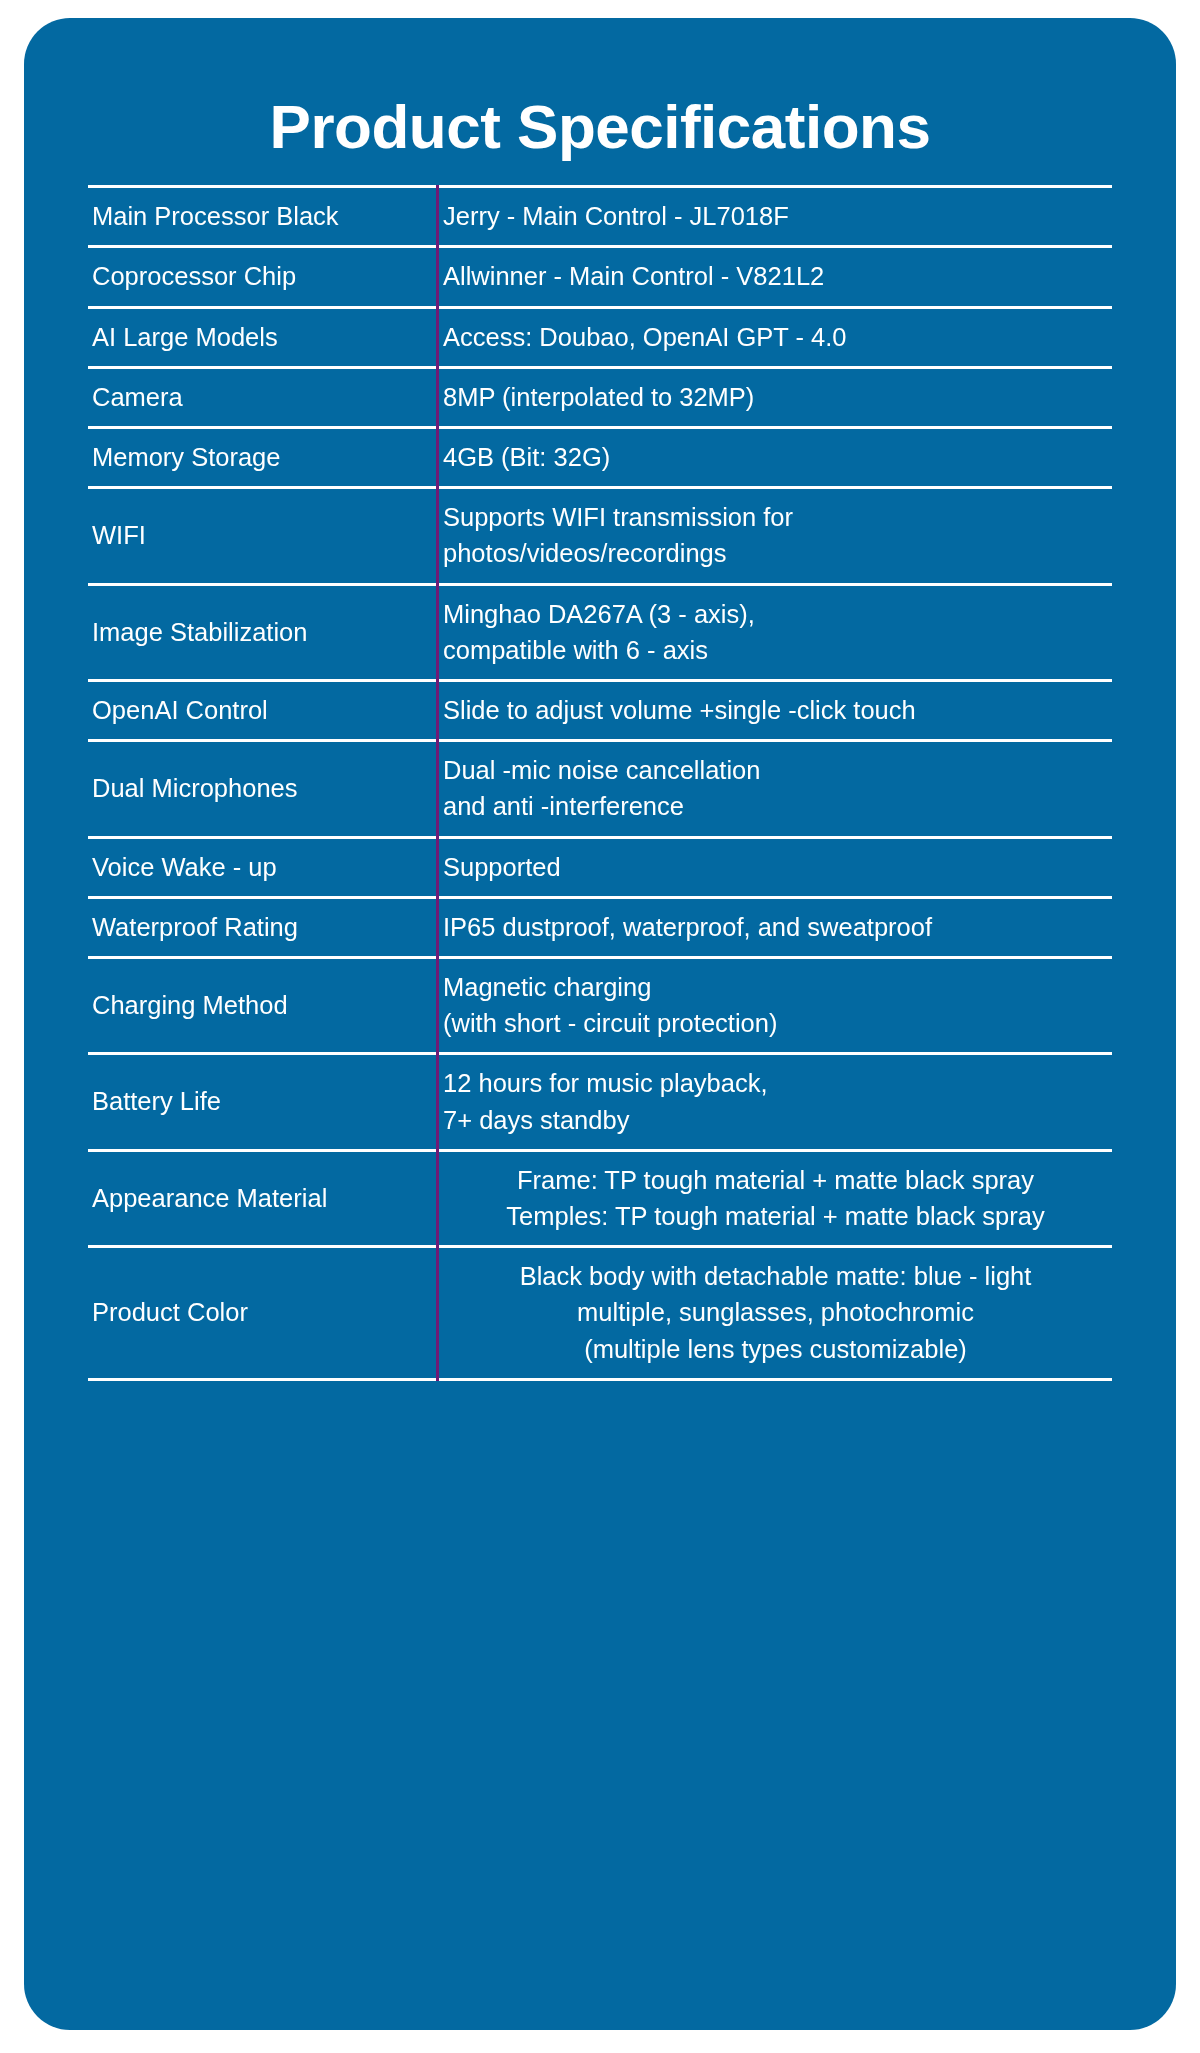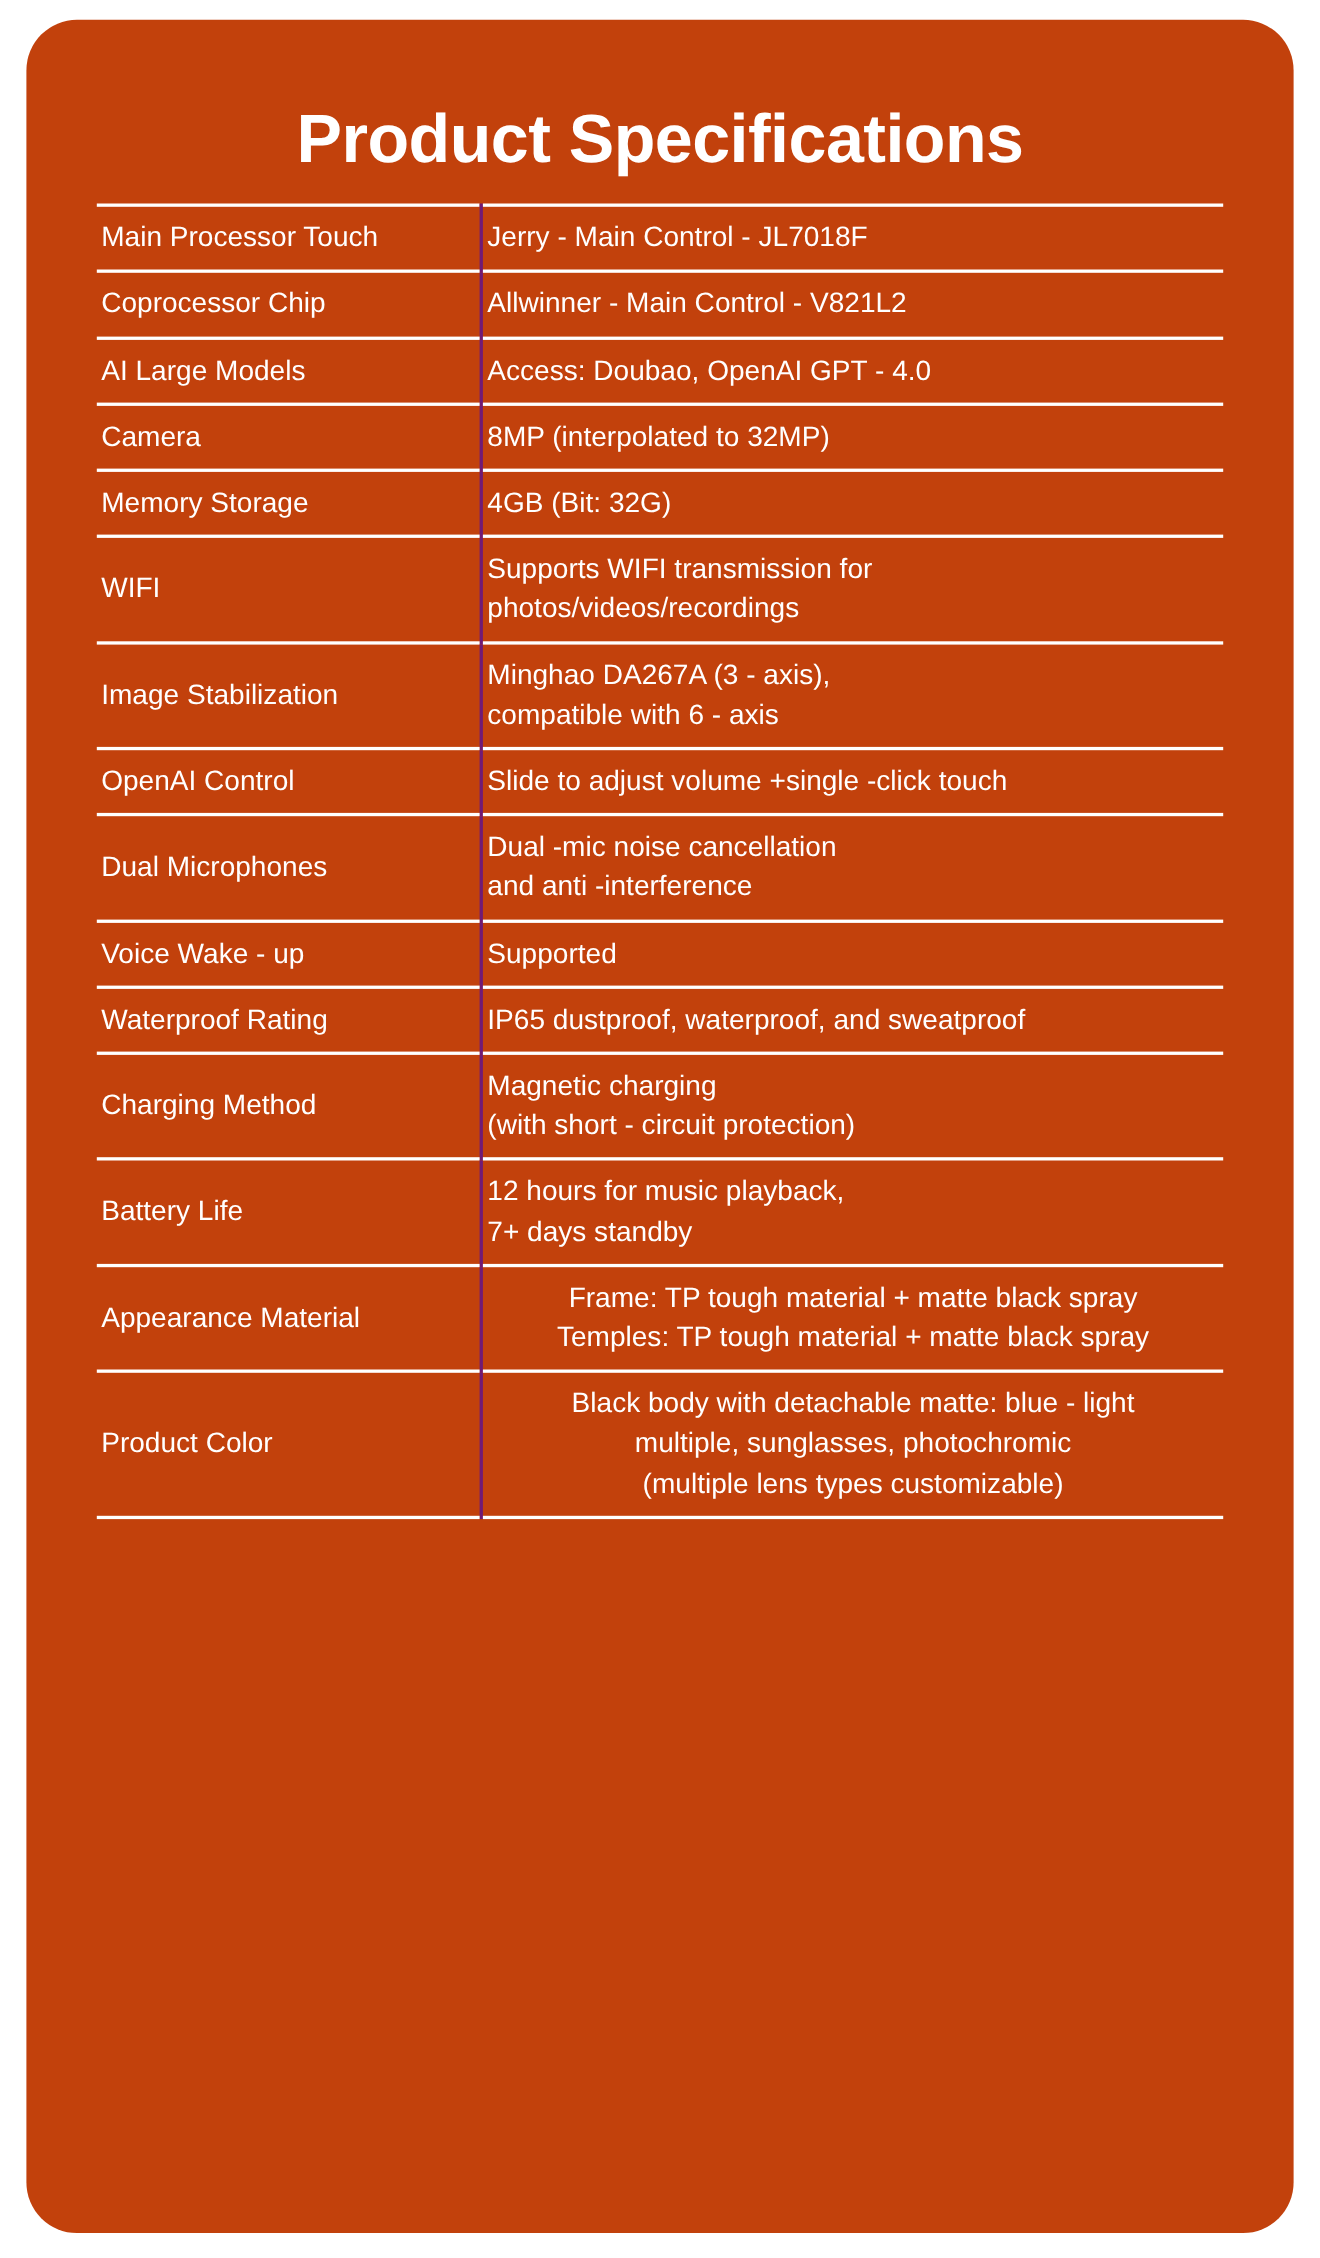--- a/index.html
+++ b/index.html
@@ -19,21 +19,21 @@
     background: #ffffff;
     display: flex;
     align-items: flex-start;
     justify-content: center;
     box-sizing: border-box;
     padding: 18px 24px 22px 24px;
   }
   .card {
     width: 1152px;
     height: 2012px;
-    background: #c2410c;
+    background: #0369a1;
     border-radius: 46px;
     box-sizing: border-box;
     padding: 58px 64px 40px 64px;
     position: relative;
   }
   .title {
     color: #ffffff;
     font-size: 62px;
     font-weight: bold;
     letter-spacing: -0.5px;
@@ -87,21 +87,21 @@
 <body>
 
 <div class="page">
   <div class="card">
 
     <div class="title">Product Specifications</div>
 
     <table class="spec">
       <tbody>
         <tr>
-          <td class="label">Main Processor Touch</td>
+          <td class="label">Main Processor Black</td>
           <td class="value">
             <span class="line">Jerry - Main Control - JL7018F</span>
           </td>
         </tr>
         <tr>
           <td class="label">Coprocessor Chip</td>
           <td class="value">
             <span class="line">Allwinner - Main Control - V821L2</span>
           </td>
         </tr>

